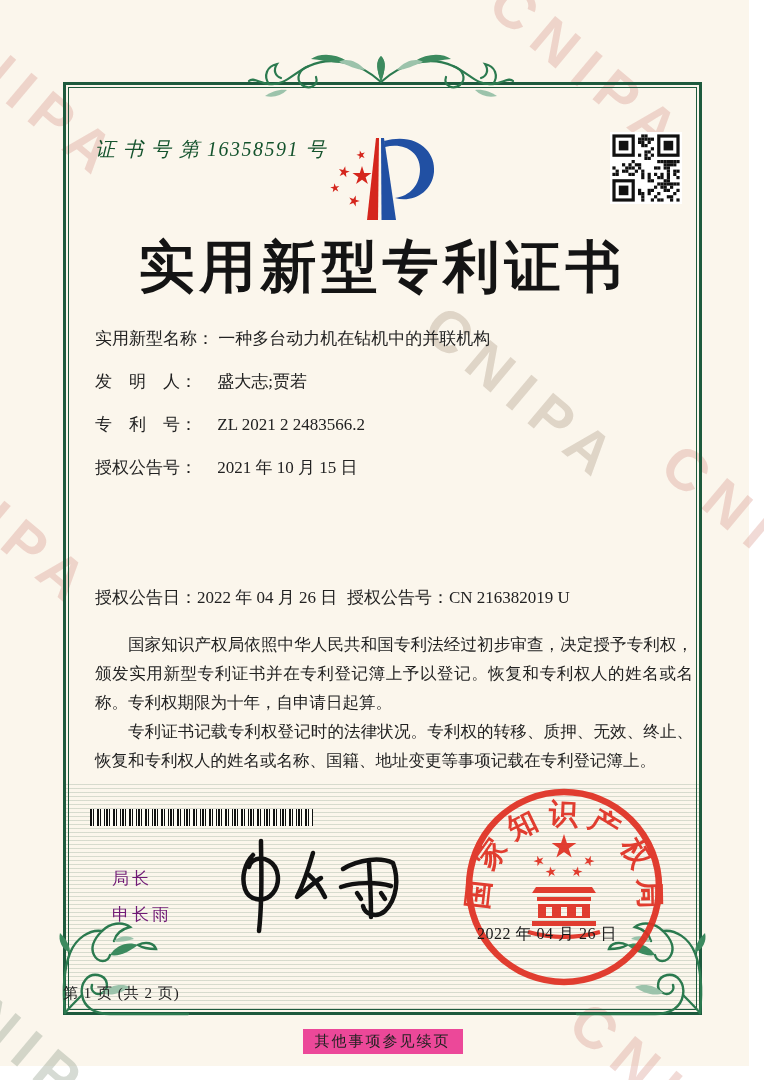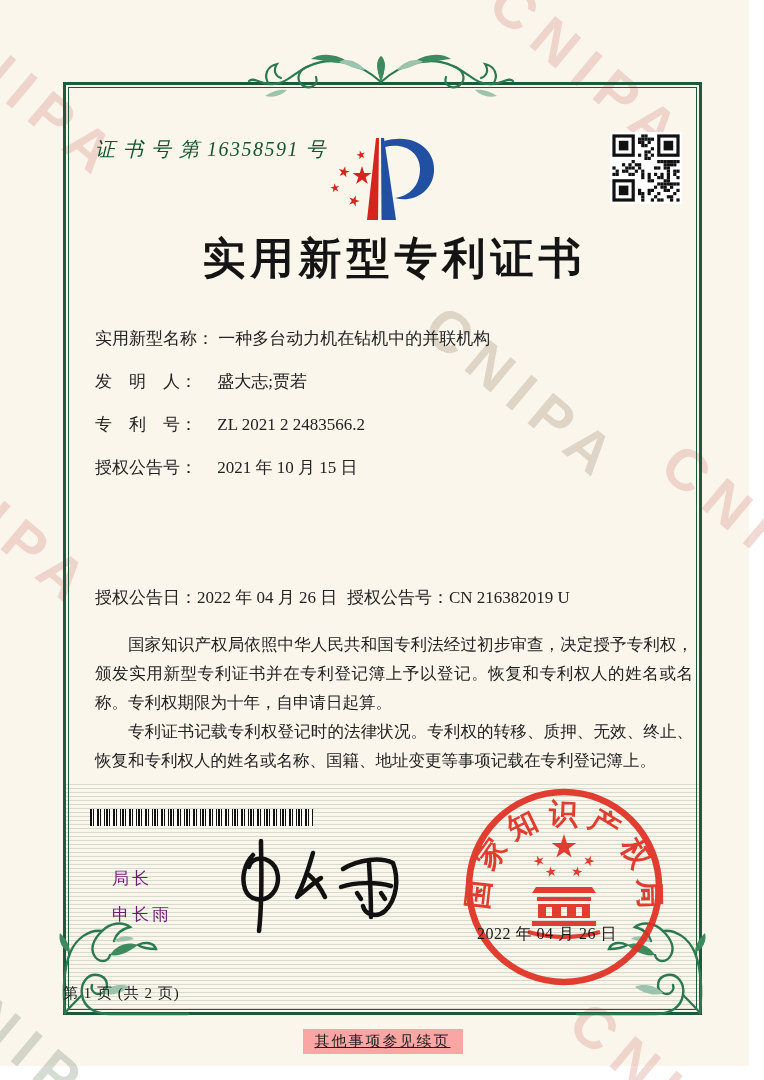--- a/index.html
+++ b/index.html
@@ -25,22 +25,22 @@
   
   #frame{position:absolute;left:63px;top:82px;width:639px;height:933px;z-index:3;
          box-sizing:border-box;border:3px solid #1d5a3d;}
   #frame::before{content:"";position:absolute;left:2px;top:2px;right:2px;bottom:2px;
          border:1px solid #1d5a3d;}
 
   .orn{position:absolute;z-index:4;}
 
   
   #cert-no{left:95px;top:136px;font-size:20px;letter-spacing:1.5px;z-index:5;color:#14532d;font-style:italic;}
-  #title{left:63px;top:230px;width:639px;text-align:center;font-size:43px;font-weight:bold;
-         letter-spacing:5px;z-index:5;color:#141414;padding-left:12px;}
+  #title{left:63px;top:230px;width:639px;text-align:center;font-size:56px;font-weight:bold;
+         letter-spacing:5px;z-index:5;color:#141414;}
   #fields{left:95px;top:329px;width:600px;z-index:5;font-size:17px;}
   .f-row{height:20px;line-height:20px;margin-bottom:23px;white-space:nowrap;}
   .f-label{display:inline-block;min-width:118px;}
   #grant-row{left:95px;top:588px;width:600px;height:20px;line-height:20px;font-size:17px;z-index:5;white-space:nowrap;}
   #grant-no{position:absolute;left:252px;top:0;}
   #paras{left:95px;top:630px;width:598px;z-index:5;font-size:16.5px;line-height:29px;text-align:justify;}
   #paras p{margin:0;text-indent:2em;}
 
   #barcode{left:90px;top:809px;width:223px;height:17px;z-index:5;background:
      repeating-linear-gradient(90deg,
@@ -53,21 +53,21 @@
   #signer{left:112px;top:867px;z-index:5;font-family:"Liberation Sans",sans-serif;
           font-size:17px;color:#701a75;}
   #signer div{margin-bottom:13px;letter-spacing:3px;}
   #signature{left:225px;top:833px;z-index:5;}
 
   #seal{left:458px;top:783px;z-index:6;}
   #seal-date{left:477px;top:924px;z-index:7;font-size:16px;letter-spacing:0.5px;color:#191919;}
 
   #page-info{left:63px;top:984px;width:639px;font-size:15px;z-index:5;letter-spacing:1px;}
   #note-wrap{left:63px;top:1029px;width:639px;text-align:center;z-index:5;}
-  #note{display:inline-block;background:#fca5a5;padding:3px 12px;font-size:15px;letter-spacing:2px;text-decoration:underline;}
+  #note{display:inline-block;background:#ec4899;padding:3px 12px;font-size:15px;letter-spacing:2px;}
 
   #qr{left:610px;top:132px;z-index:5;}
 </style>
 </head>
 <body>
 
 <div id="page">
   <div id="paper"></div>
 
   <div class="wm wm-pink" style="left:-45px;top:-10px;">CNIPA</div>

